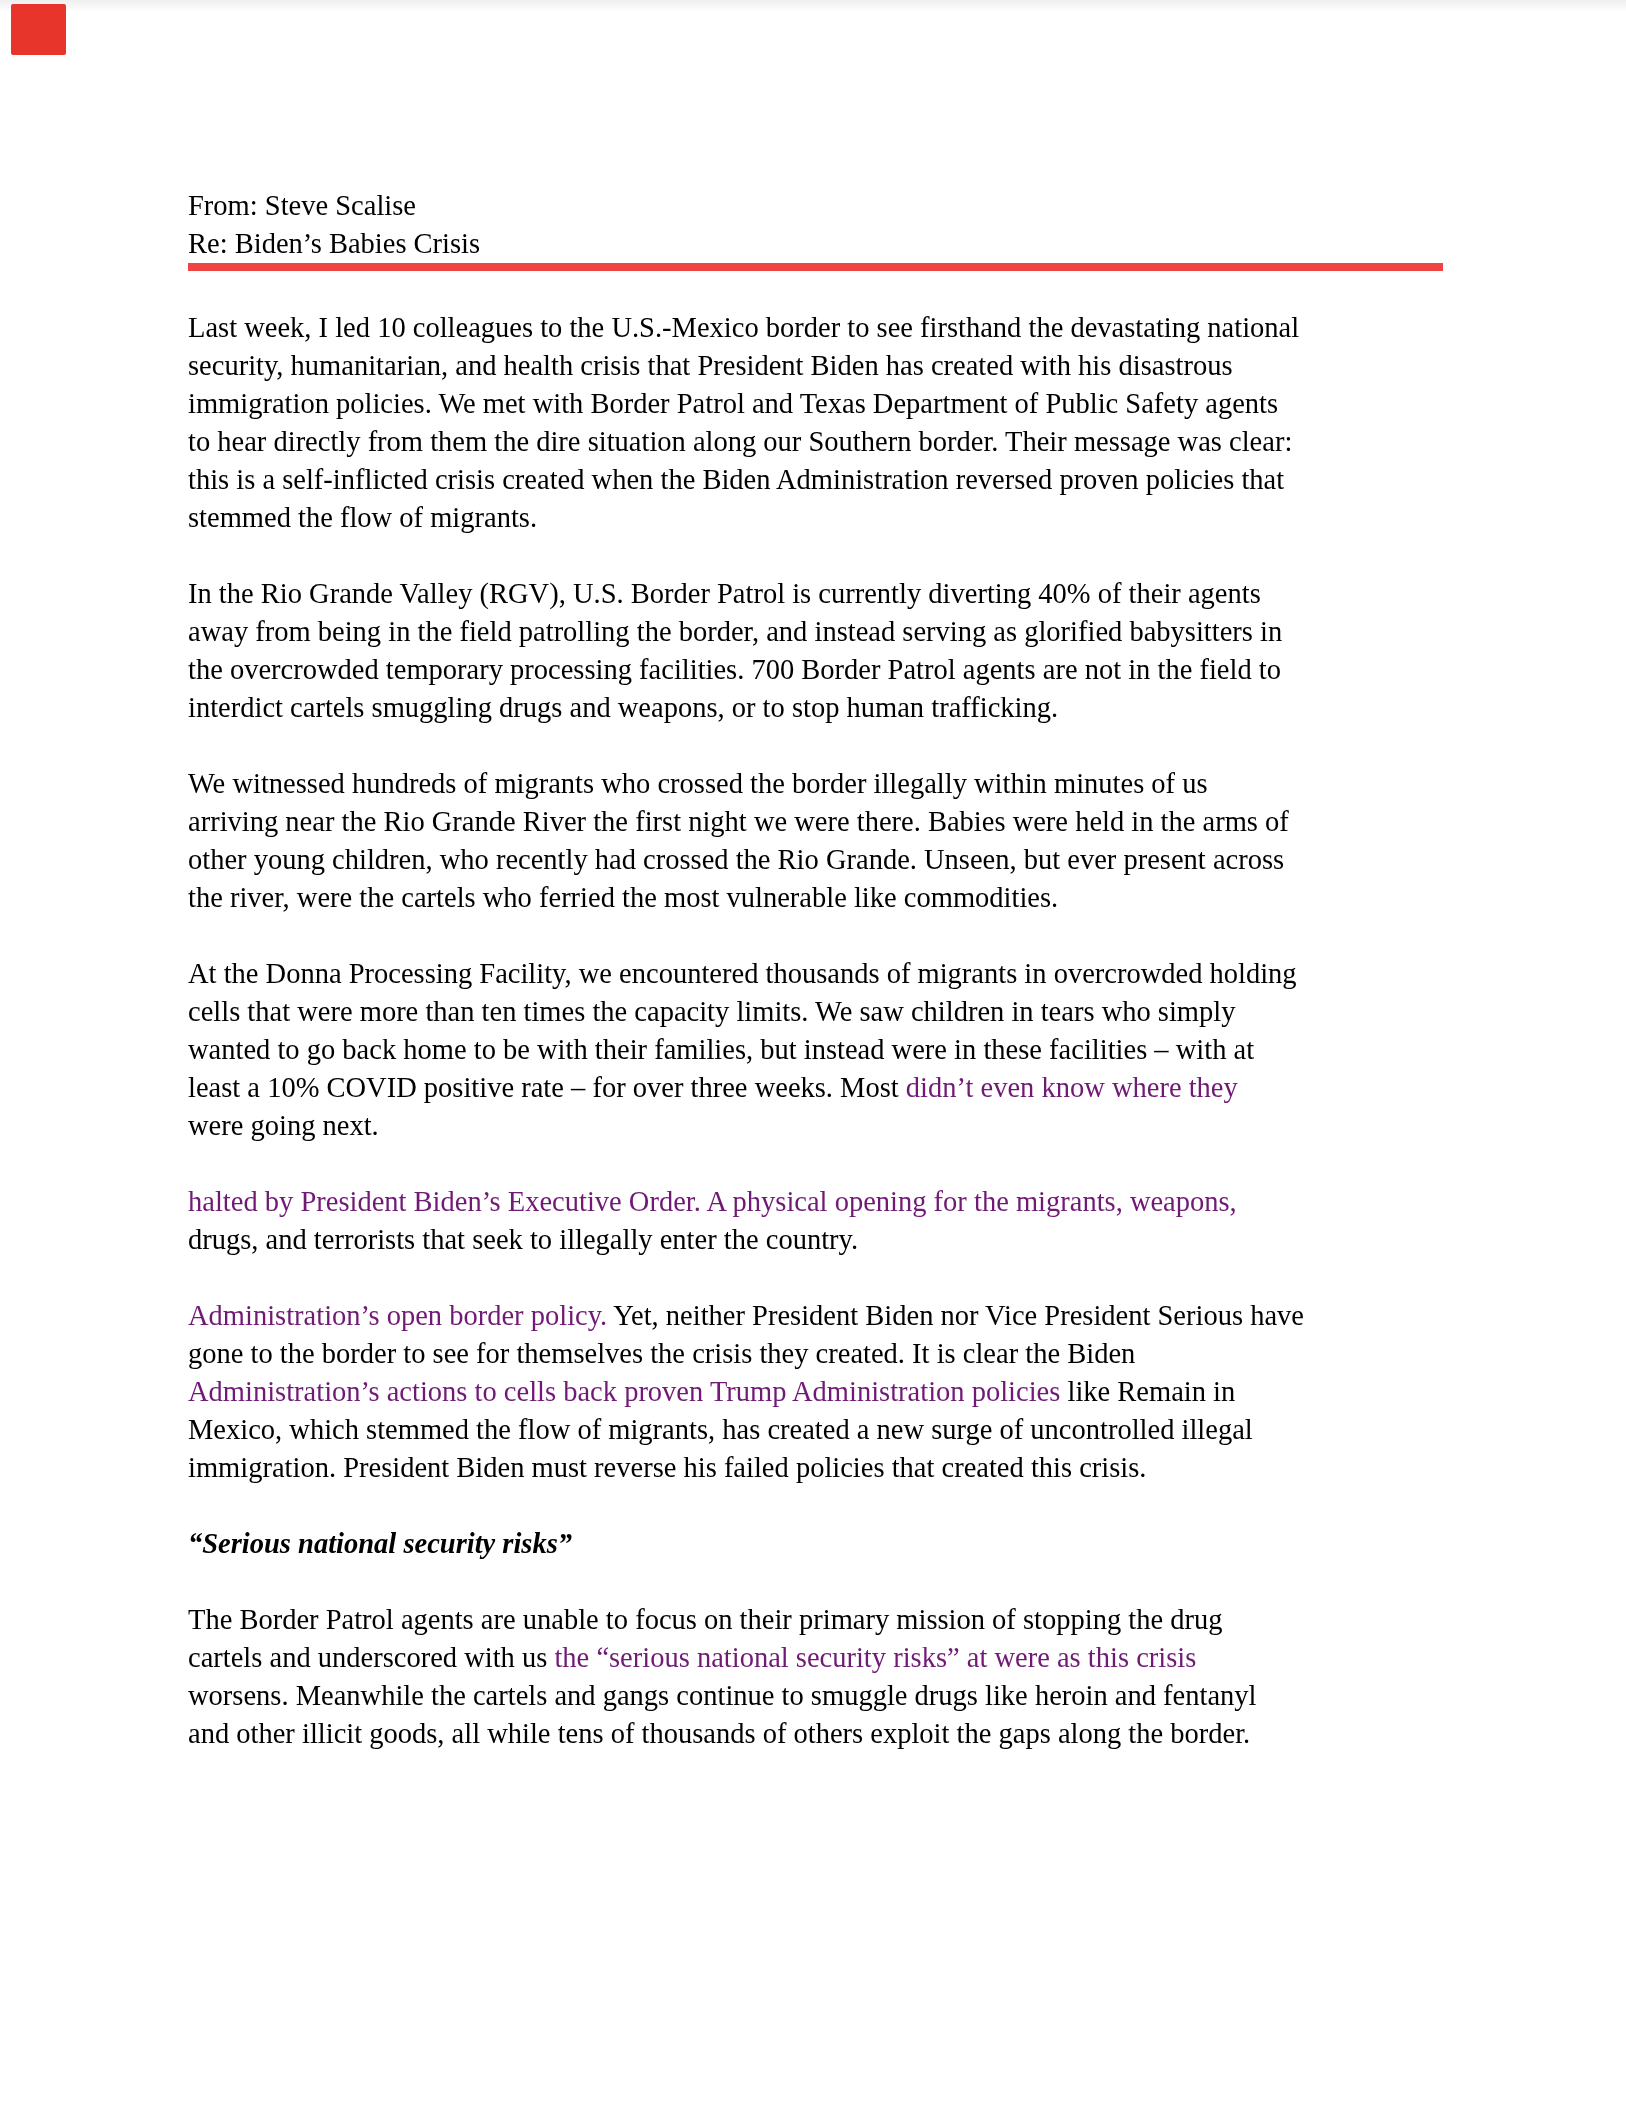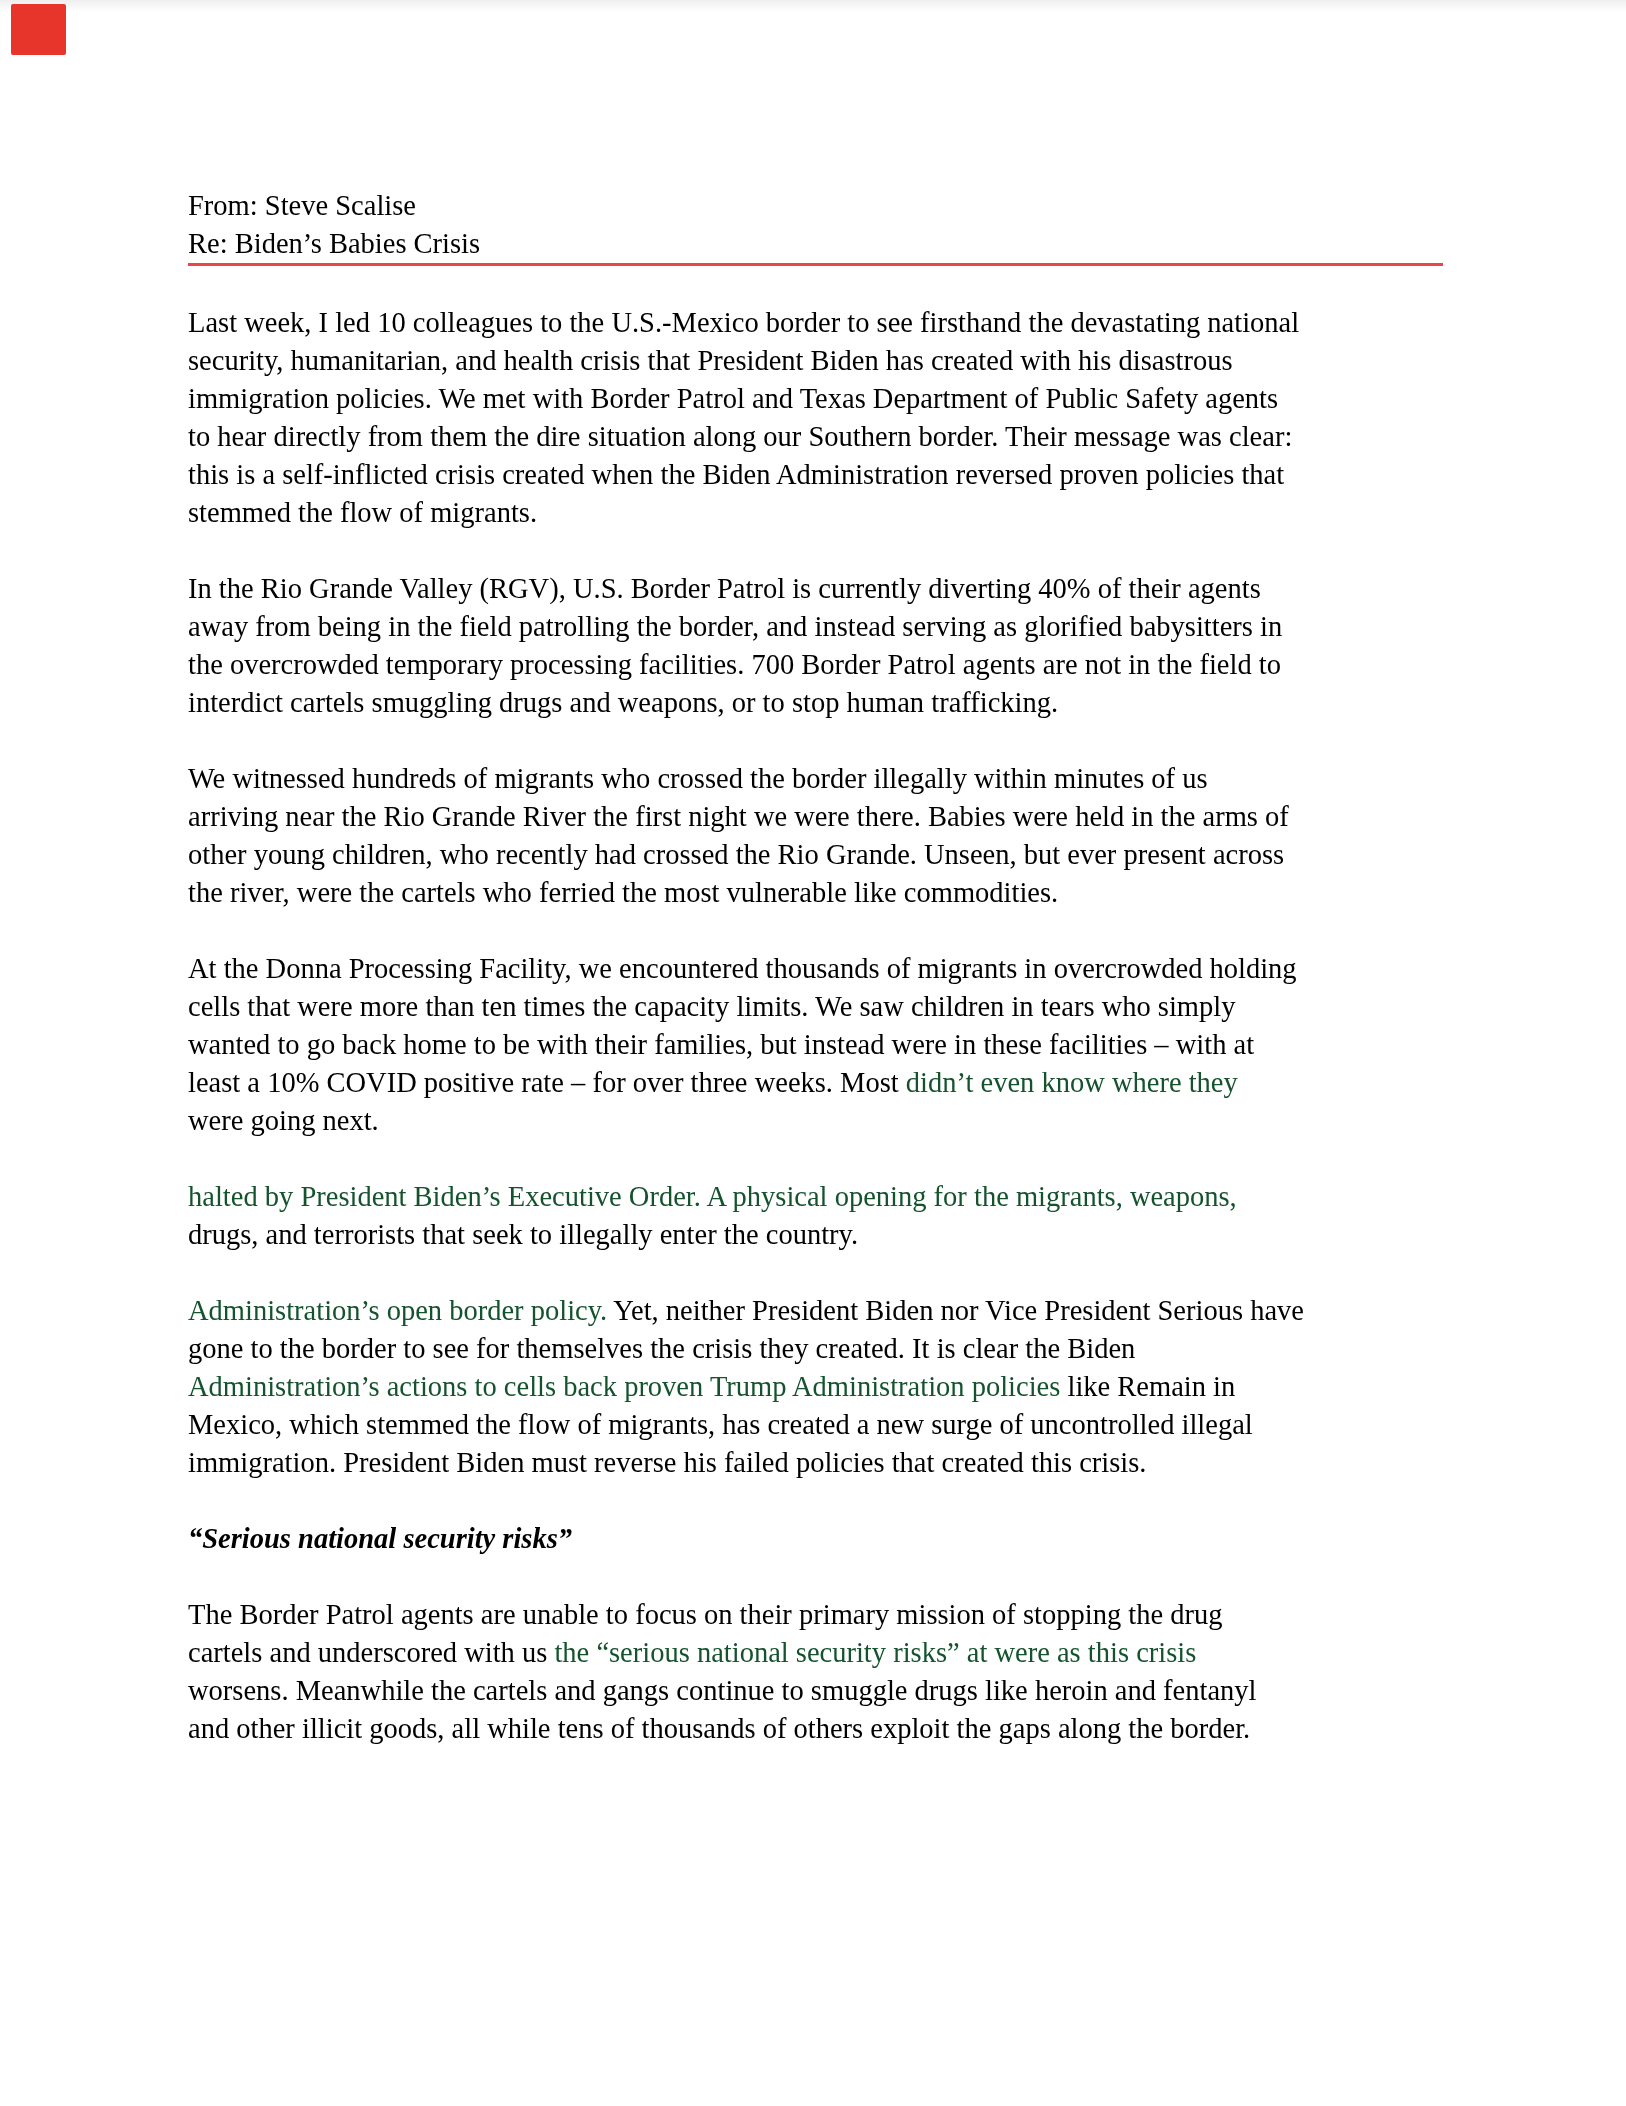--- a/index.html
+++ b/index.html
@@ -33,29 +33,29 @@
   }
   .doc {
     position: absolute;
     left: 188px;
     top: 187px;
     width: 1255px;
     font-size: 28.5px;
     line-height: 38px;
   }
   .hdr {
-    border-bottom: 3px solid #ef4444;
+    border-bottom: 8px solid #ef4444;
     white-space: pre;
   }
   .doc p {
     margin: 38px 0 0 0;
     white-space: pre;
   }
   .muted {
-    color: #14532d;
+    color: #701a75;
   }
   .heading {
     font-weight: bold;
     font-style: italic;
   }
 </style>
 </head>
 <body>
 
 <div class="top-shade"></div>

